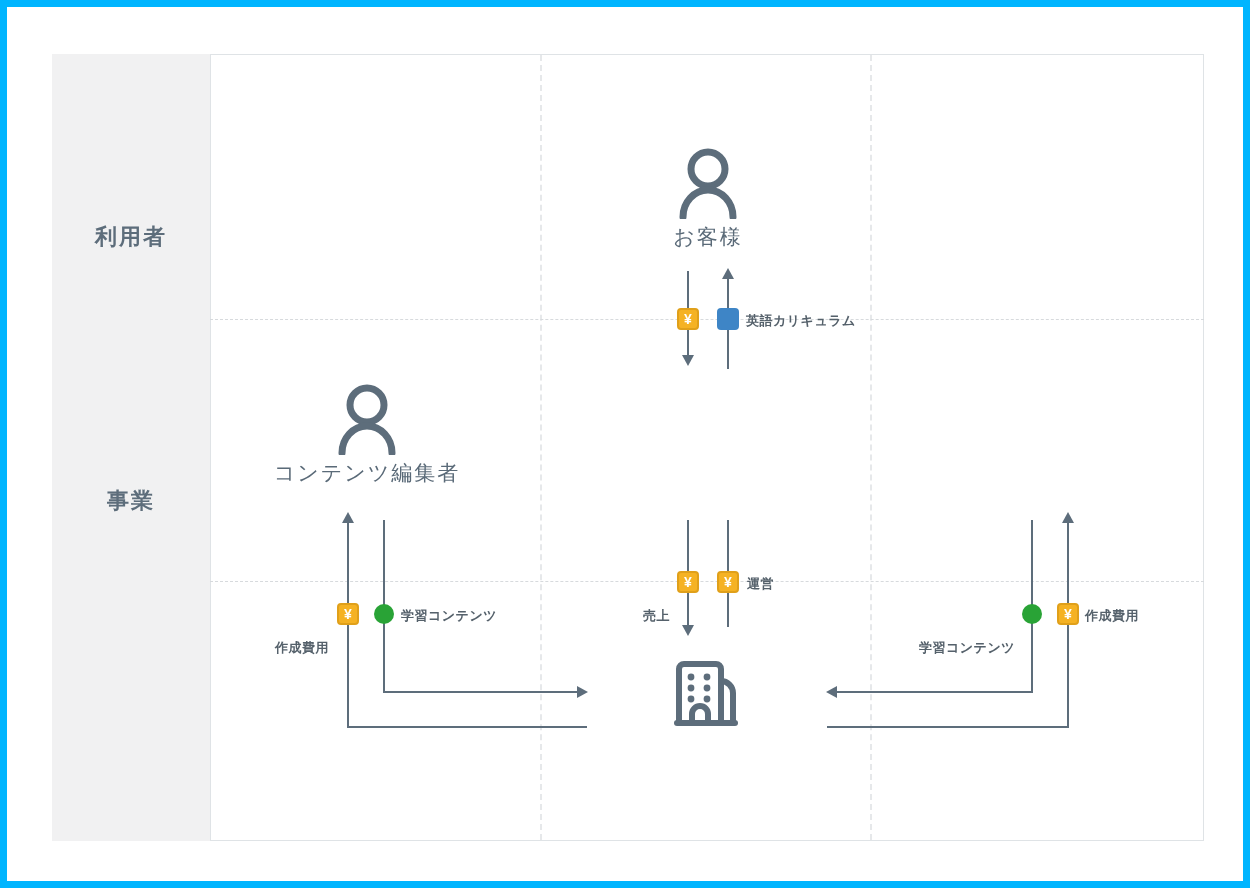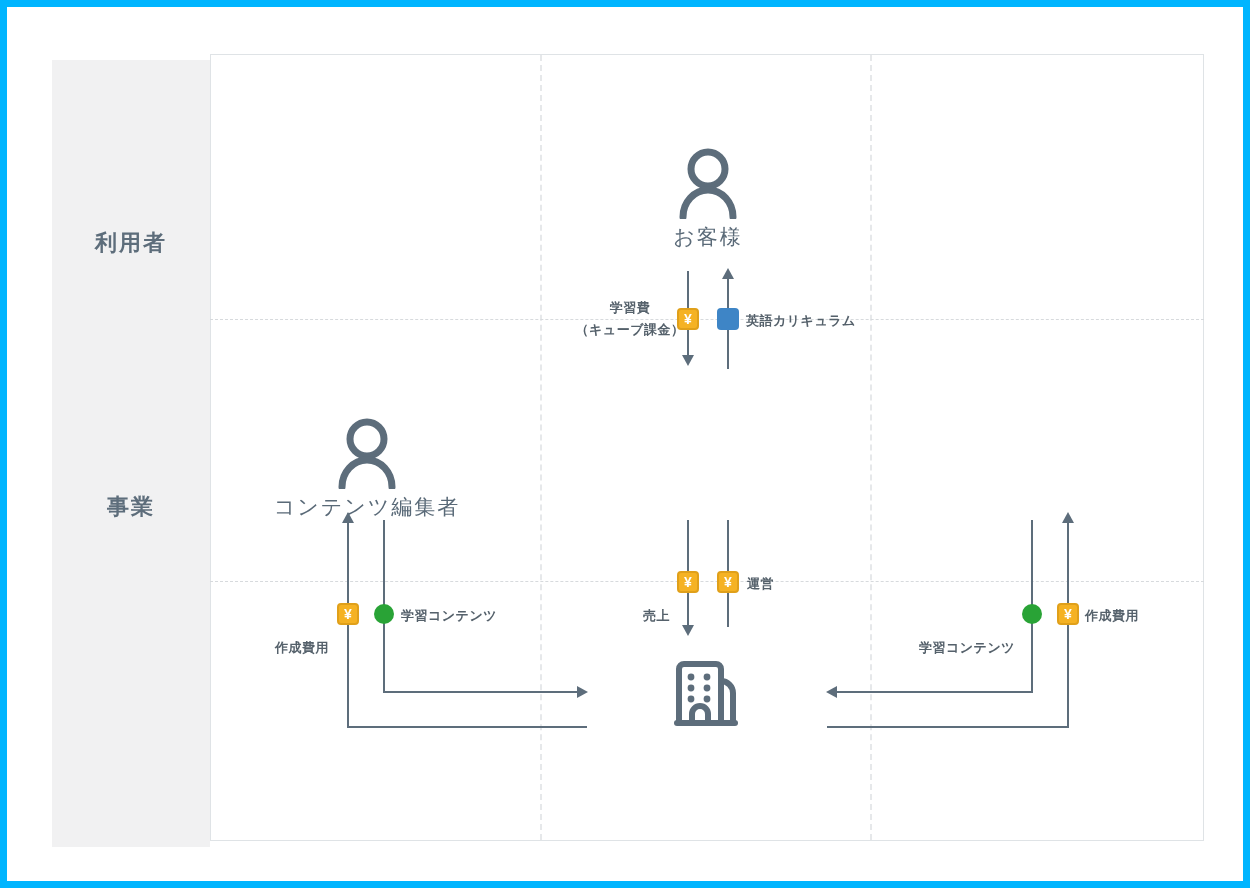--- a/index.html
+++ b/index.html
@@ -14,21 +14,20 @@
     background: #ffffff;
     border: 7px solid #00b5ff;
     overflow: hidden;
   }
   
   .sidebar {
     position: absolute;
     left: 45px; top: 47px;
     width: 158px; height: 787px;
     background: #f1f1f2;
-    margin-top: 6px;
   }
   .row-label {
     position: absolute;
     left: 0; width: 158px;
     text-align: center;
     color: #5d6d7b;
     font-size: 22px;
     font-weight: bold;
     letter-spacing: 2px;
   }
@@ -166,31 +165,27 @@
         <circle cx="32" cy="22" r="17" fill="none" stroke="#5d6d7b" stroke-width="7"></circle>
         <path d="M7 70 A25 27 0 0 1 57 70" fill="none" stroke="#5d6d7b" stroke-width="7" stroke-linecap="round"></path>
       </svg>
     </div>
     <div class="caption">お客様</div>
   </div>
 
   <div class="line-v" style="left:680px; top:264px; height:86px;"></div>
   <div class="arrow down" style="left:675px; top:348px;"></div>
   <div class="badge-yen" style="left:670px; top:301px;">¥</div>
-  <div class="flow-label two-line" style="left:568px; top:290px; width:110px;">
-    <div>学習費</div>
-    <div>（キューブ課金）</div>
-  </div>
 
   <div class="line-v" style="left:720px; top:270px; height:92px;"></div>
   <div class="arrow up" style="left:715px; top:261px;"></div>
   <div class="badge-square" style="left:710px; top:301px;"></div>
   <div class="flow-label" style="left:739px; top:305px;">英語カリキュラム</div>
 
-  <div class="node" style="left:258px; top:410px; width:204px;">
+  <div class="node" style="left:258px; top:376px; width:204px;">
     <div class="icon-wrap">
       <svg width="64" height="72" viewBox="0 0 64 72">
         <circle cx="32" cy="22" r="17" fill="none" stroke="#5d6d7b" stroke-width="7"></circle>
         <path d="M7 70 A25 27 0 0 1 57 70" fill="none" stroke="#5d6d7b" stroke-width="7" stroke-linecap="round"></path>
       </svg>
     </div>
     <div class="caption">コンテンツ編集者</div>
   </div>
 
 

